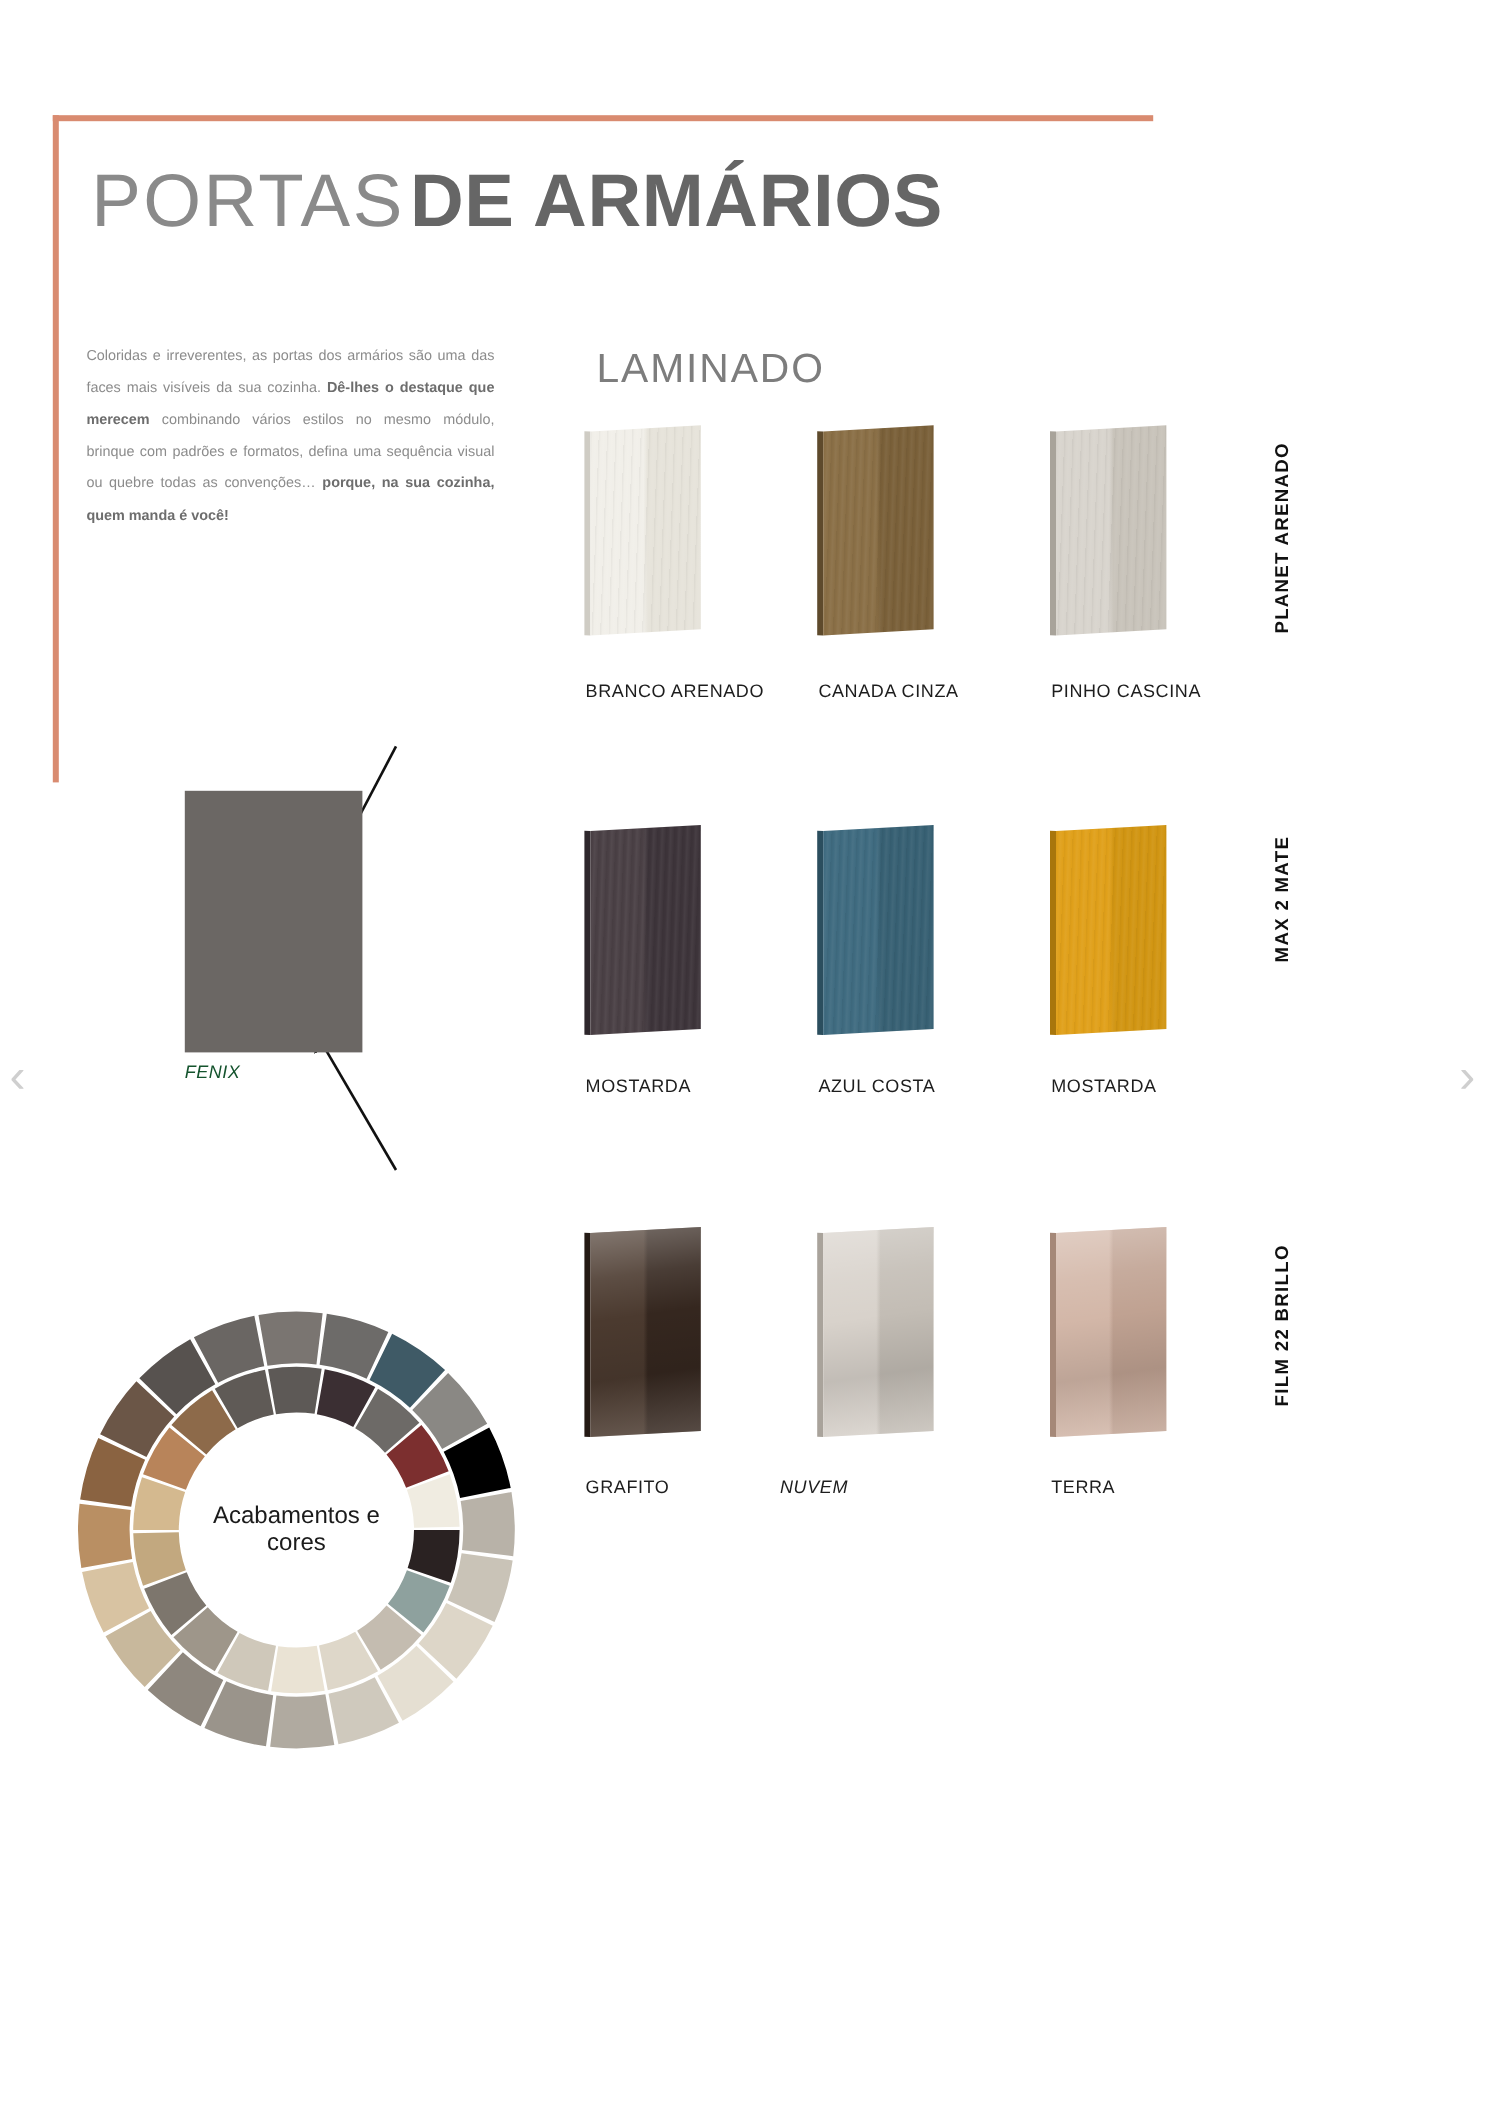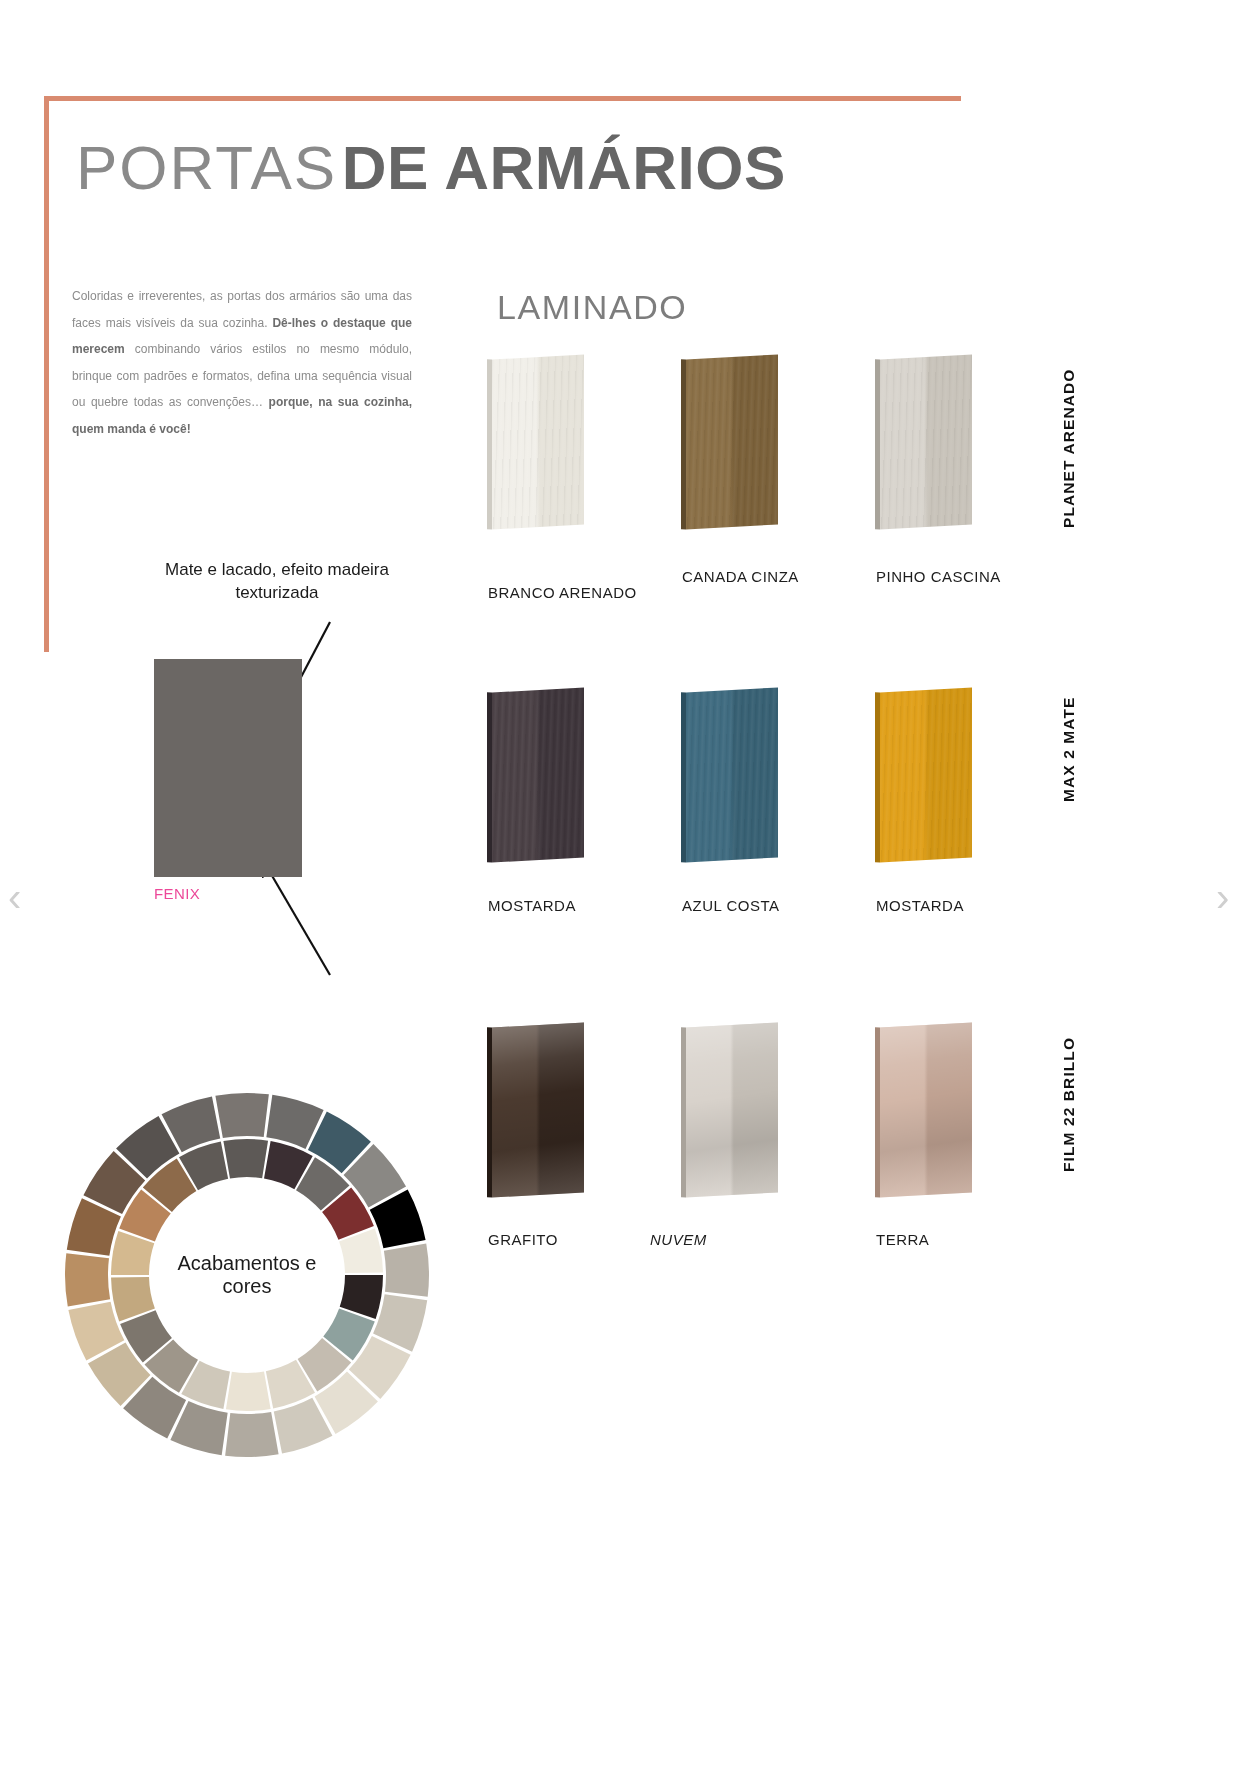--- a/index.html
+++ b/index.html
@@ -92,21 +92,22 @@
     position: absolute;
     left: 154px; top: 659px;
     width: 148px; height: 218px;
     background: #6b6764;
   }
   .fenix-label {
     position: absolute;
     left: 154px; top: 885px;
     font-size: 15px;
     letter-spacing: 0.4px;
-    color: #ec4899;
+    color: #14532d;
+    font-style: italic;
   }
 
   .arrow-svg { position: absolute; left: 0; top: 0; width: 470px; height: 1080px; pointer-events: none; }
 
   
   .wheel-wrap {
     position: absolute;
     left: 62px; top: 1090px;
     width: 370px; height: 370px;
   }
@@ -203,21 +204,20 @@
 
   <div class="title">
     <span class="thin">PORTAS</span>
     <span class="bold">DE ARMÁRIOS</span>
   </div>
 
   <div class="intro">
     <span>Coloridas e irreverentes, as portas dos armários são uma das faces mais visíveis da sua cozinha. </span><b>Dê-lhes o destaque que merecem</b><span> combinando vários estilos no mesmo módulo, brinque com padrões e formatos, defina uma sequência visual ou quebre todas as convenções… </span><b>porque, na sua cozinha, quem manda é você!</b>
   </div>
 
-  <div class="anno anno-mate">Mate e lacado, efeito madeira texturizada</div>
 
   <svg class="arrow-svg" viewBox="0 0 470 1080">
     <defs>
       <marker id="ah" markerWidth="9" markerHeight="9" refX="6" refY="4.5" orient="auto">
         <path d="M0,0 L9,4.5 L0,9 z" fill="#111"></path>
       </marker>
     </defs>
     <line x1="330" y1="622" x2="268" y2="740" stroke="#111" stroke-width="2.2" marker-end="url(#ah)"></line>
     <line x1="330" y1="975" x2="264" y2="862" stroke="#111" stroke-width="2.2" marker-end="url(#ah)"></line>
   </svg>
@@ -273,21 +273,21 @@
 
   <div id="door-grid">
       <div class="door-cell" style="left: 492px; top: 357px;">
         <div class="door">
           <div class="edge" style="background: rgb(207, 204, 196);"></div>
           <div class="face" style="background: linear-gradient(90deg, rgb(241, 239, 233) 0%, rgb(241, 239, 233) 48%, rgb(230, 227, 218) 52%, rgb(230, 227, 218) 100%);">
             <div class="gloss" style="background: repeating-linear-gradient(92deg, rgba(0, 0, 0, 0.043) 0px, rgba(0, 0, 0, 0) 2px, rgba(255, 255, 255, 0.05) 4px, rgba(0, 0, 0, 0) 7px);"></div>
           </div>
         </div>
       </div>
-      <div class="door-label" style="left: 488px; top: 568px; margin-top: 16px;">BRANCO ARENADO</div>
+      <div class="door-label" style="left: 488px; top: 568px;">BRANCO ARENADO</div>
       <div class="door-cell" style="left: 686px; top: 357px;">
         <div class="door">
           <div class="edge" style="background: rgb(94, 74, 44);"></div>
           <div class="face" style="background: linear-gradient(90deg, rgb(138, 111, 70) 0%, rgb(138, 111, 70) 48%, rgb(122, 96, 57) 52%, rgb(122, 96, 57) 100%);">
             <div class="gloss" style="background: repeating-linear-gradient(92deg, rgba(0, 0, 0, 0.043) 0px, rgba(0, 0, 0, 0) 2px, rgba(255, 255, 255, 0.05) 4px, rgba(0, 0, 0, 0) 7px);"></div>
           </div>
         </div>
       </div>
       <div class="door-label" style="left: 682px; top: 568px;">CANADA CINZA</div>
       <div class="door-cell" style="left: 880px; top: 357px;">

